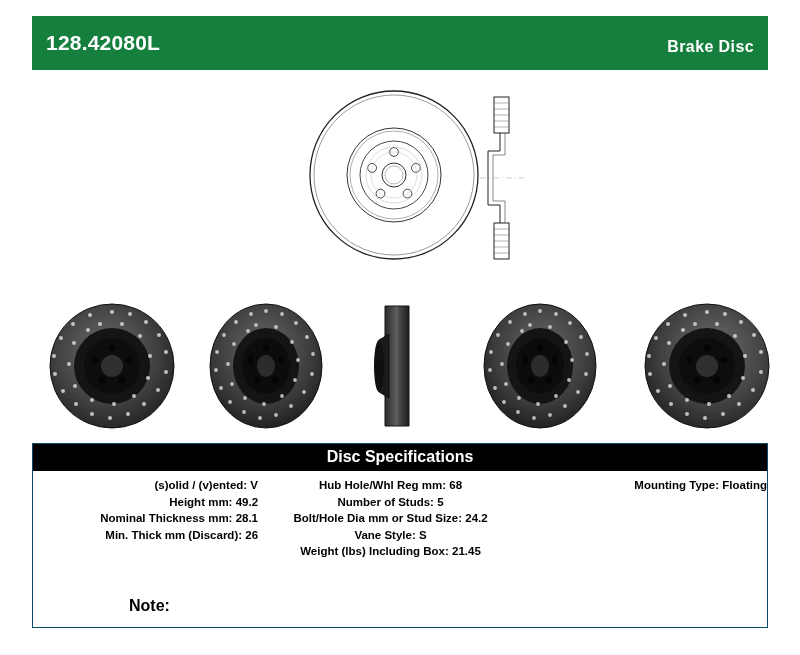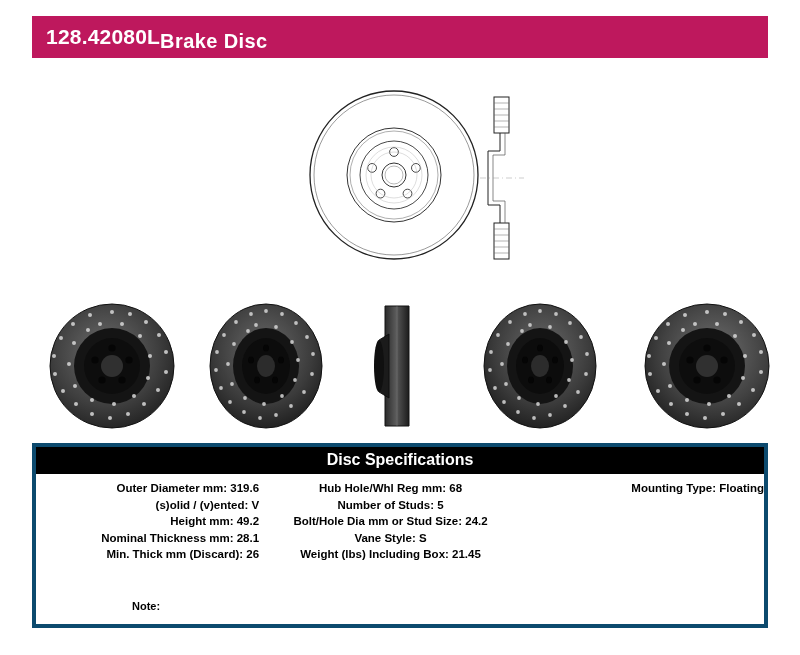--- a/index.html
+++ b/index.html
@@ -15,36 +15,36 @@
     position: relative;
     overflow: hidden;
   }
 
   
   .header {
     position: absolute;
     left: 32px;
     top: 16px;
     width: 736px;
-    height: 42px;
-    background: #be185d;
+    height: 54px;
+    background: #15803d;
     color: #ffffff;
     display: flex;
     align-items: center;
-    justify-content: flex-start;
+    justify-content: space-between;
     box-sizing: border-box;
     padding: 0 14px;
   }
   .header .part-number {
     font-size: 21px;
     font-weight: bold;
     letter-spacing: 0.2px;
   }
   .header .doc-type {
-    font-size: 20px;
+    font-size: 16px;
     font-weight: bold;
     letter-spacing: 0.4px;
     margin-top: 8px;
   }
 
   
   .top-figures {
     position: absolute;
     left: 32px;
     top: 85px;
@@ -79,21 +79,21 @@
     position: absolute;
     top: 0;
   }
 
   
   .spec-box {
     position: absolute;
     left: 32px;
     top: 443px;
     width: 736px;
-    border: 4px solid #0c4a6e;
+    border: 1px solid #0c4a6e;
     box-sizing: border-box;
   }
   .spec-title {
     background: #000000;
     color: #ffffff;
     text-align: center;
     font-size: 16px;
     font-weight: bold;
     padding: 4px 0 5px 0;
   }
@@ -117,21 +117,21 @@
     width: 260px;
     text-align: center;
     padding-right: 4px;
   }
   .spec-col-right {
     width: 236px;
     text-align: right;
     padding-left: 22px;
   }
   .spec-note {
-    font-size: 11px;
+    font-size: 16px;
     font-weight: bold;
     padding: 10px 0 12px 96px;
   }
 </style>
 </head>
 <body>
 
 <div class="header">
   <div class="part-number">128.42080L</div>
   <div class="doc-type">Brake Disc</div>
@@ -405,21 +405,20 @@
         <circle cx="34" cy="43" r="2"></circle>
         <circle cx="48" cy="30" r="2"></circle>
     </g>
   </svg>
 </div>
 
 <div class="spec-box">
   <div class="spec-title">Disc Specifications</div>
   <div class="spec-body">
     <div class="spec-col spec-col-left">
-      <div>Outer Diameter mm: 319.6</div>
       <div>(s)olid / (v)ented: V</div>
       <div>Height mm: 49.2</div>
       <div>Nominal Thickness mm: 28.1</div>
       <div>Min. Thick mm (Discard): 26</div>
     </div>
     <div class="spec-col spec-col-mid">
       <div>Hub Hole/Whl Reg mm: 68</div>
       <div>Number of Studs: 5</div>
       <div>Bolt/Hole Dia mm or Stud Size: 24.2</div>
       <div>Vane Style: S</div>

